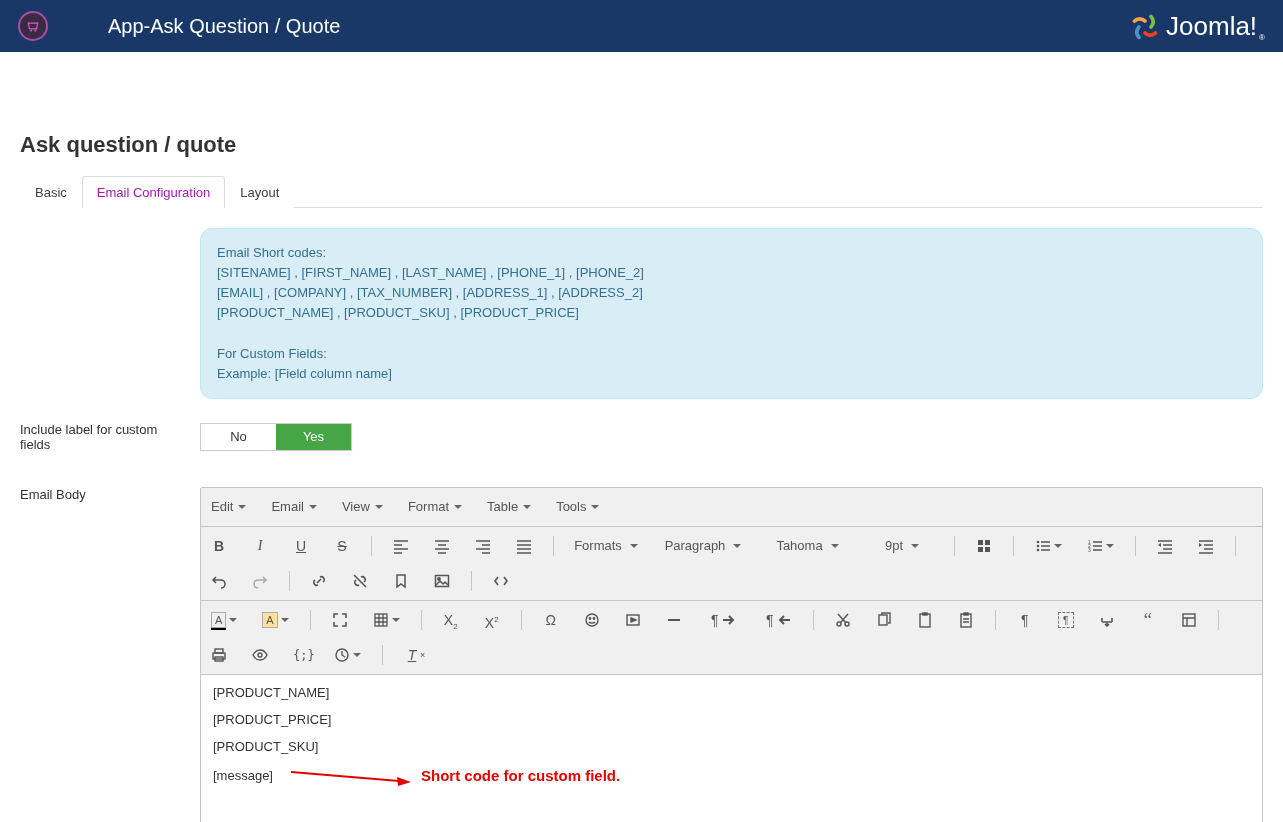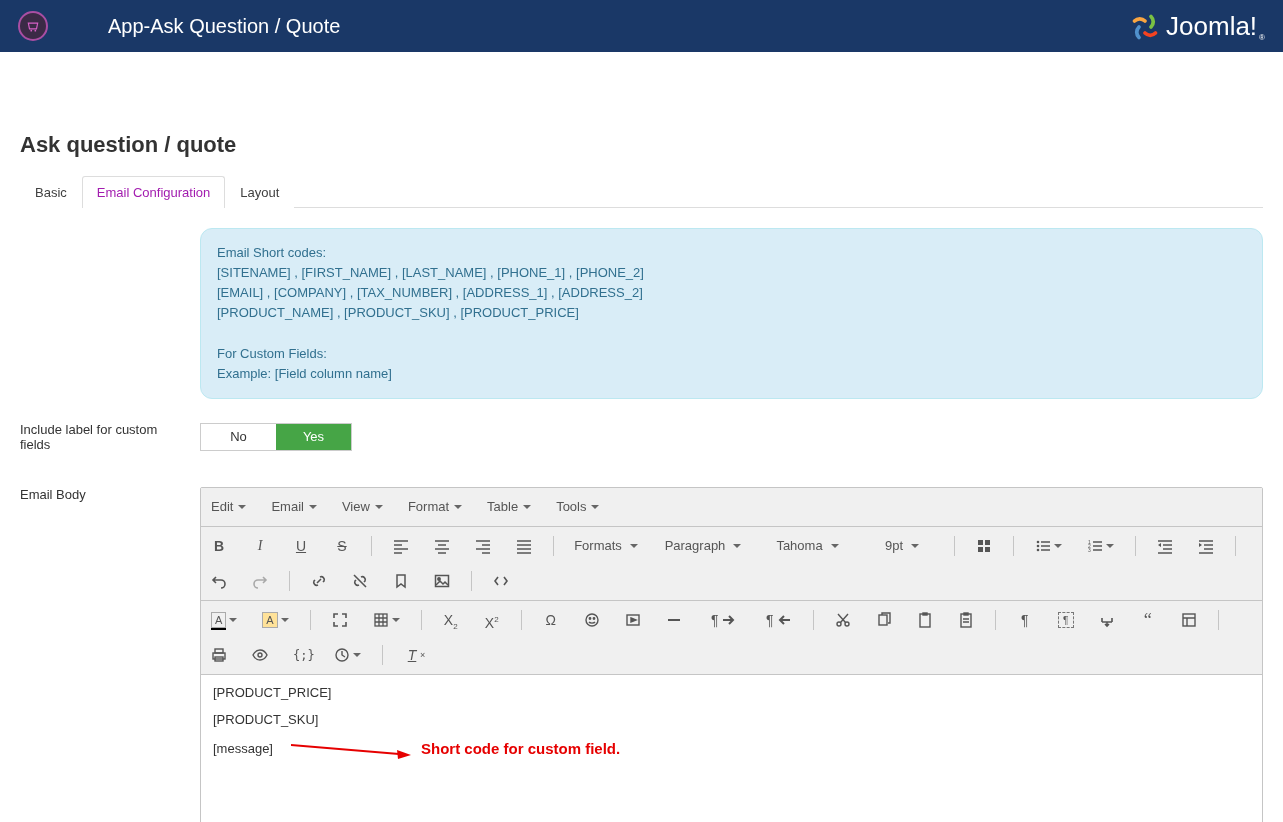--- a/index.html
+++ b/index.html
@@ -411,20 +411,21 @@
               <span class="caret" style="margin-left:3px"></span>
             </div>
           <div class="sep"></div>
           <div class="ebtn">
               <span class="ico" style="font-style:italic;text-decoration:underline">T</span>
               <sub style="font-size:9px">×</sub>
             </div>
         </div>
 
         <div class="editor-body">
+          <p>[PRODUCT_NAME]</p>
           <p>[PRODUCT_PRICE]</p>
           <p>[PRODUCT_SKU]</p>
           <div class="annot">
             <span>[message]</span>
             <svg class="arrow" width="120" height="20" viewBox="0 0 120 20">
                 <line x1="0" y1="6" x2="108" y2="15" stroke="#e60000" stroke-width="2"></line>
                 <polygon points="120,16 106,11 107,20" fill="#e60000"></polygon>
               </svg>
             <span class="txt">Short code for custom field.</span>
           </div>

